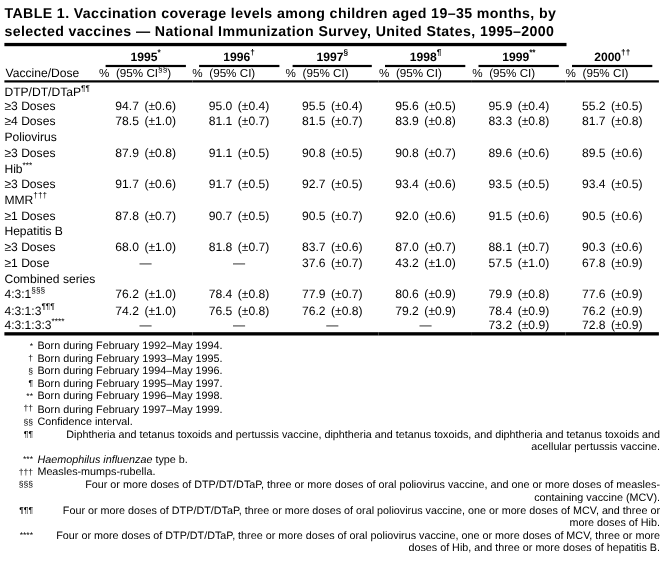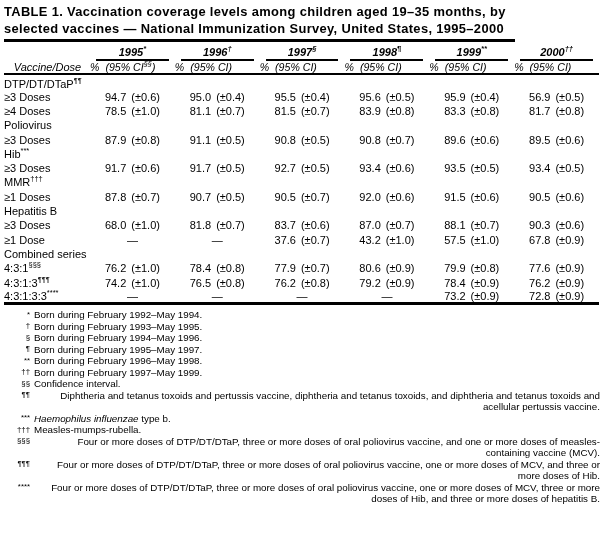--- a/index.html
+++ b/index.html
@@ -30,21 +30,21 @@
   table.vax {
     width: 595px;
     border-collapse: collapse;
     table-layout: fixed;
     margin-top: 1px;
     border-bottom: 3px solid #000;
   }
   table.vax col.lblcol { width: 86px; }
   table.vax th, table.vax td { padding: 0; font-weight: normal; }
 
-  thead th { vertical-align: bottom; font-style: italic; }
+  thead th { vertical-align: bottom; }
   .yrw {
     border-bottom: 2px solid #000;
     margin: 0 6px;
     text-align: center;
     font-weight: bold;
     font-size: 11px;
     padding: 3px 0 1px 0;
     white-space: nowrap;
   }
   sup {
@@ -54,21 +54,21 @@
   }
   th.sub {
     border-bottom: 2.5px solid #000;
     font-weight: bold;
     font-size: 10.6px;
     text-align: left;
     padding: 2px 0 3px 0;
     white-space: nowrap;
   }
   th.sub.lbl {
-    text-align: center;
+    text-align: left;
     font-size: 11px;
     padding-left: 1px;
   }
   .cip { margin-left: 6px; }
 
   tbody { font-size: 11px; }
   tbody tr { height: 14.3px; margin-top: 21px; }
   tbody tr:first-child td { padding-top: 3px; }
   td.group { text-align: left; white-space: nowrap; padding-left: 1px; }
   td.dose  { text-align: left; white-space: nowrap; padding-left: 10px; }
@@ -154,21 +154,21 @@
         <tr>
           <td class="group" colspan="7">DTP/DT/DTaP<sup>¶¶</sup></td>
         </tr>
         <tr>
           <td class="dose">≥3 Doses</td>
           <td class="val"><span class="pct">94.7</span><span class="ci">(±0.6)</span></td>
           <td class="val"><span class="pct">95.0</span><span class="ci">(±0.4)</span></td>
           <td class="val"><span class="pct">95.5</span><span class="ci">(±0.4)</span></td>
           <td class="val"><span class="pct">95.6</span><span class="ci">(±0.5)</span></td>
           <td class="val"><span class="pct">95.9</span><span class="ci">(±0.4)</span></td>
-          <td class="val"><span class="pct">56.9</span><span class="ci">(±0.5)</span></td>
+          <td class="val"><span class="pct">55.2</span><span class="ci">(±0.5)</span></td>
         </tr>
         <tr>
           <td class="dose">≥4 Doses</td>
           <td class="val"><span class="pct">78.5</span><span class="ci">(±1.0)</span></td>
           <td class="val"><span class="pct">81.1</span><span class="ci">(±0.7)</span></td>
           <td class="val"><span class="pct">81.5</span><span class="ci">(±0.7)</span></td>
           <td class="val"><span class="pct">83.9</span><span class="ci">(±0.8)</span></td>
           <td class="val"><span class="pct">83.3</span><span class="ci">(±0.8)</span></td>
           <td class="val"><span class="pct">81.7</span><span class="ci">(±0.8)</span></td>
         </tr>

